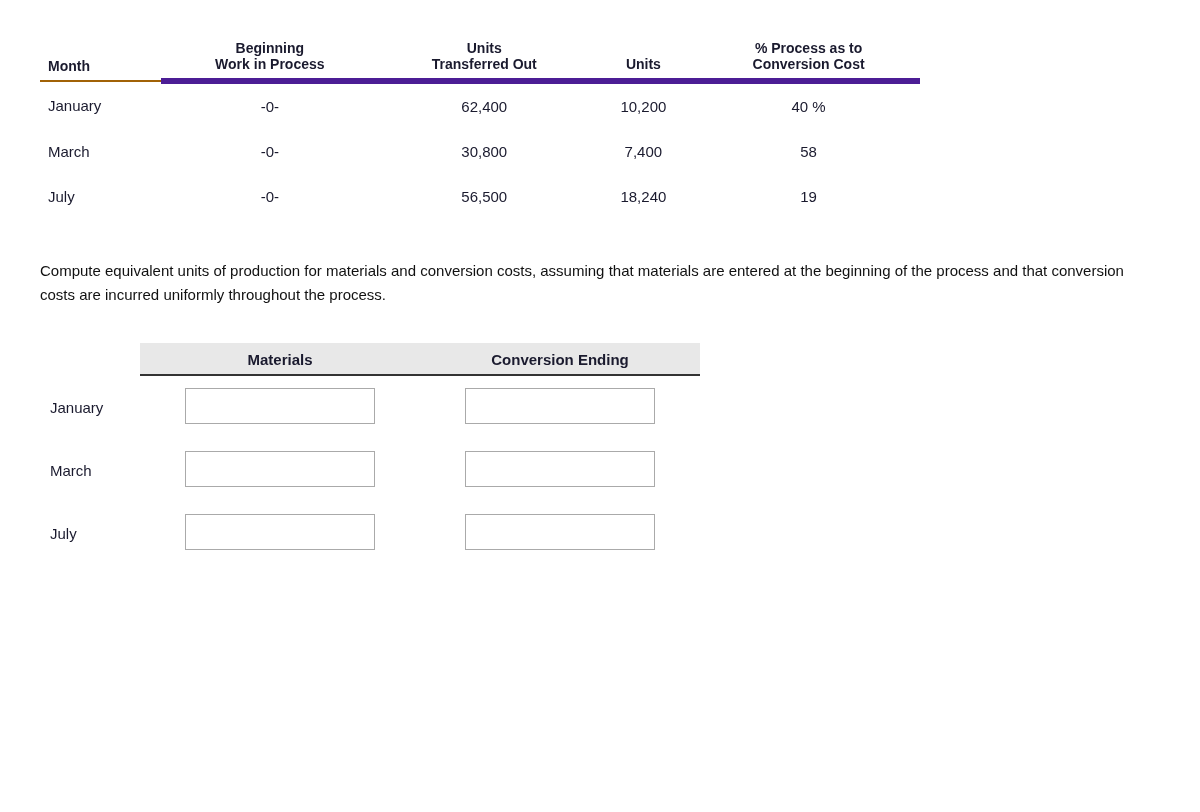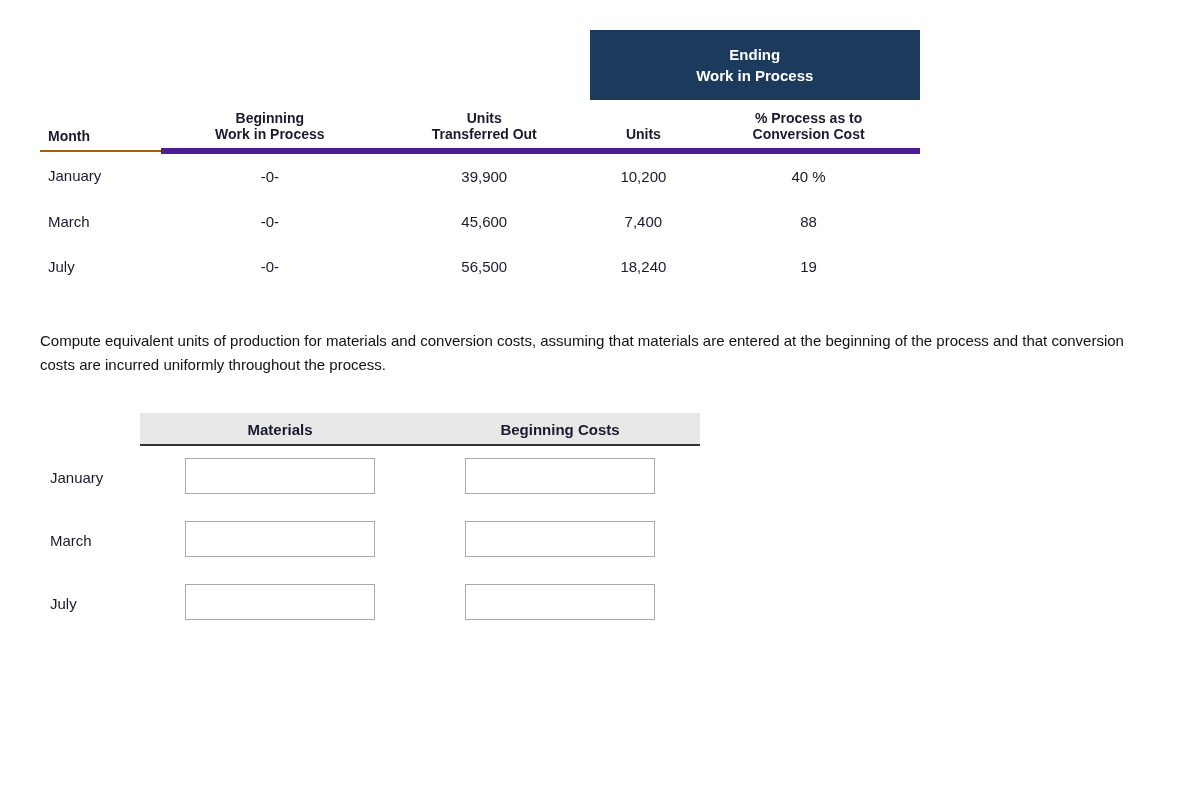--- a/index.html
+++ b/index.html
@@ -132,27 +132,20 @@
       font-weight: bold;
     }
   </style>
 </head>
 <body>
 
 <div class="top-table-wrapper">
   <table class="top-table">
     <thead>
 
-      <tr class="ending-header-row">
-        <td colspan="3" style="background:#fff; border:none;"></td>
-        <td colspan="2" class="ending-header">
-          <span>Ending</span><br>
-          <span>Work in Process</span>
-        </td>
-      </tr>
 
       <tr class="col-header-row">
         <th>
           <span>Month</span>
         </th>
         <th>
           <span>Beginning</span><br>
           <span>Work in Process</span>
         </th>
         <th>
@@ -166,31 +159,31 @@
           <span>% Process as to</span><br>
           <span>Conversion Cost</span>
         </th>
       </tr>
     </thead>
     <tbody>
 
       <tr>
         <td>January</td>
         <td>-0-</td>
-        <td>39,900</td>
+        <td>62,400</td>
         <td>10,200</td>
         <td>40  %</td>
       </tr>
 
       <tr>
         <td>March</td>
         <td>-0-</td>
-        <td>45,600</td>
+        <td>30,800</td>
         <td>7,400</td>
-        <td>88</td>
+        <td>58</td>
       </tr>
 
       <tr>
         <td>July</td>
         <td>-0-</td>
         <td>56,500</td>
         <td>18,240</td>
         <td>19</td>
       </tr>
     </tbody>
@@ -203,21 +196,21 @@
 
 <div class="bottom-table-wrapper">
   <table class="bottom-table">
     <thead>
       <tr class="col-header-row">
         <th class="grey-header" style="background:#fff; border:none; border-bottom: none;"></th>
         <th class="grey-header">
           <span>Materials</span>
         </th>
         <th class="grey-header">
-          <span>Beginning Costs</span>
+          <span>Conversion Ending</span>
         </th>
       </tr>
     </thead>
     <tbody>
 
       <tr>
         <td>
           <span>January</span>
         </td>
         <td>

